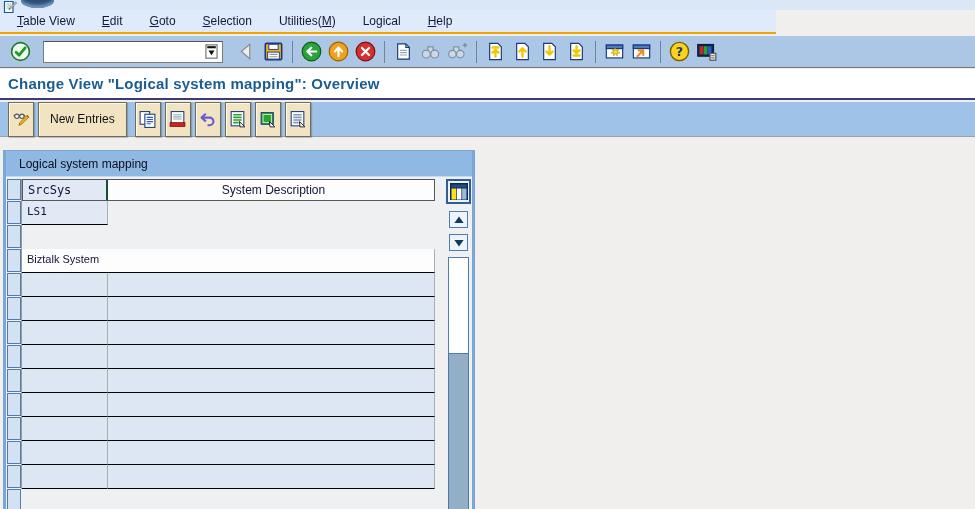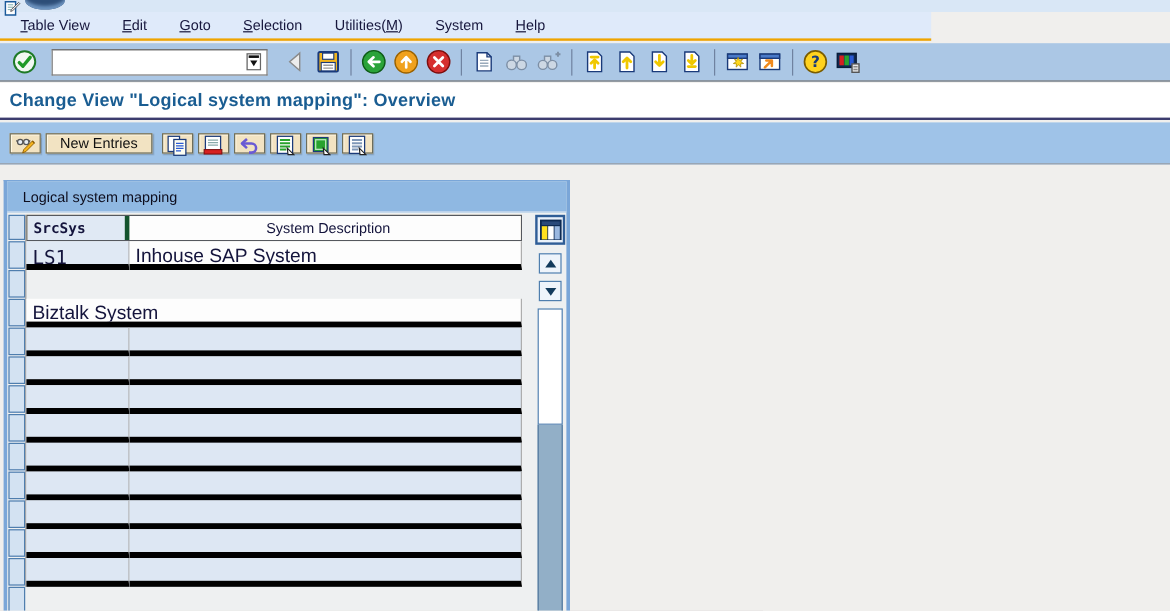--- a/index.html
+++ b/index.html
@@ -31,44 +31,44 @@
   .cmd-drop svg{width:13px;height:15px;display:block;}
   .tb-sep{width:1px;height:22px;background:#6f82a0;margin:0 5px;display:inline-block;}
   #tb-groups{display:flex;align-items:center;}
   
   .titlebar{position:absolute;left:0;top:69px;width:975px;height:31px;background:#ffffff;
             border-bottom:2px solid #3c3c6e;display:flex;align-items:center;padding-left:8px;}
   .title-text{font-size:15px;font-weight:bold;color:#1a5d92;letter-spacing:.2px;}
   
   .apptoolbar{position:absolute;left:0;top:102px;width:975px;height:35px;background:#9fc3e8;
               border-bottom:1px solid #98a0a8;display:flex;align-items:center;padding-left:8px;gap:4px;}
-  .app-btn{height:17px;background:#f2e3c2;border:1px solid #6d6d5a;cursor:default;
+  .app-btn{height:35px;background:#f2e3c2;border:1px solid #6d6d5a;cursor:default;
            box-shadow:inset 1px 1px 0 #fff8e4,1px 1px 1px rgba(40,40,40,.25);
            font-family:"Liberation Sans",sans-serif;font-size:12px;color:#101010;}
   .app-btn-icon{width:26px;padding:0;}
   .app-btn-icon svg{width:19px;height:19px;display:block;margin:auto;}
   .app-btn-text{padding:0 11px;margin-right:4px;}
   
   .content{position:absolute;left:0;top:138px;width:975px;height:446px;background:#f0efed;}
   .groupbox{position:absolute;left:3px;top:12px;width:472px;height:380px;background:#eef0f1;
             border-left:3px solid #7aa6d8;border-right:3px solid #7aa6d8;border-top:1px solid #7aa6d8;}
   .group-header{position:absolute;left:0;top:0;right:0;height:26px;background:#8fb8e2;
                 border-bottom:1px solid #c6d9ee;display:flex;align-items:center;padding-left:13px;}
   .group-title{font-size:12px;color:#0e0e1e;}
   .selector-col{position:absolute;left:1px;top:28px;width:14px;}
   .sel-cell{height:23px;margin-bottom:1px;background:#d3e2f2;border:1px solid #4f7eae;}
   .sel-cell.stub{height:21px;}
   .grid{position:absolute;left:15px;top:28px;width:414px;border-left:1px solid #9a9a9a;}
   .g-header{display:flex;height:22px;background:#f3e0b2;border:1px solid #55585e;}
   .hcell{font-size:12px;color:#1c1c1c;padding:3px 0 0 5px;}
-  .hcell.c-src{width:85px;border-right:4px solid #14532d;font-weight:bold;}
+  .hcell.c-src{width:85px;border-right:2px solid #14532d;}
   .hcell.c-desc{flex:1;text-align:center;}
   .g-row{display:flex;height:24px;}
-  .cell{border-right:1px solid #adadad;border-bottom:5px solid #000000;
-        font-size:16px;padding:4px 0 0 5px;white-space:nowrap;overflow:hidden;}
+  .cell{border-right:1px solid #adadad;border-bottom:1px solid #000000;
+        font-size:11px;padding:4px 0 0 5px;white-space:nowrap;overflow:hidden;}
   .c-src{width:86px;background:#e0e9f4;font-family:"DejaVu Sans Mono",monospace;color:#14143c;}
   .c-desc{flex:1;background:#fdfdfd;color:#14143c;}
   .g-row.empty .c-src,.g-row.empty .c-desc{background:#dde7f3;}
   .g-row.active .c-desc{background:#f9f2a0;}
   .caret{display:inline-block;width:1px;height:13px;background:#000;vertical-align:-2px;margin-left:1px;}
   
   .cfg-btn{position:absolute;left:440px;top:28px;width:25px;height:25px;background:#e9f1fa;
            border:2px solid #2f5d96;padding:0;cursor:default;}
   .cfg-btn svg{width:20px;height:19px;display:block;margin:auto;}
   .scr-btn{position:absolute;left:443px;width:19px;height:17px;background:#eef4fb;
@@ -95,21 +95,21 @@
         <path d="M14 3L8 9l-1.6.5L7 7.9 13 2z" fill="#e8e8f0" stroke="#555" stroke-width=".8"></path>
       </svg>
     </span>
 
   <div class="menubar" id="menubar">
       <span class="menu-item"><u>T</u>able View</span>
       <span class="menu-item"><u>E</u>dit</span>
       <span class="menu-item"><u>G</u>oto</span>
       <span class="menu-item"><u>S</u>election</span>
       <span class="menu-item">Utilities(<u>M</u>)</span>
-      <span class="menu-item">System</span>
+      <span class="menu-item">Logical</span>
       <span class="menu-item"><u>H</u>elp</span>
     </div>
 
   <div class="toolbar">
     <button class="tb-btn" id="enterBtn">
         <svg viewBox="0 0 18 18">
           <circle cx="9" cy="9" r="7.6" fill="#f2f8f2" stroke="#1e7a26" stroke-width="1.4"></circle>
           <path d="M5.2 9.6l2.6 2.6L13 5.8" fill="none" stroke="#1e9a26" stroke-width="2.4" stroke-linecap="round" stroke-linejoin="round"></path>
         </svg>
       </button>
@@ -323,21 +323,20 @@
         </div>
 
       <div class="grid">
         <div class="g-header" id="gridHeader">
             <div class="hcell c-src">SrcSys</div>
             <div class="hcell c-desc">System Description</div>
           </div>
         <div id="gridBody">
             <div class="g-row">
               <div class="cell c-src">LS1</div>
-              <div class="cell c-desc">Inhouse SAP System</div>
             </div>
             <div class="g-row">
             </div>
             <div class="g-row">
               <div class="cell c-desc">Biztalk System</div>
             </div>
             <div class="g-row empty">
               <div class="cell c-src"></div>
               <div class="cell c-desc"></div>
             </div>

